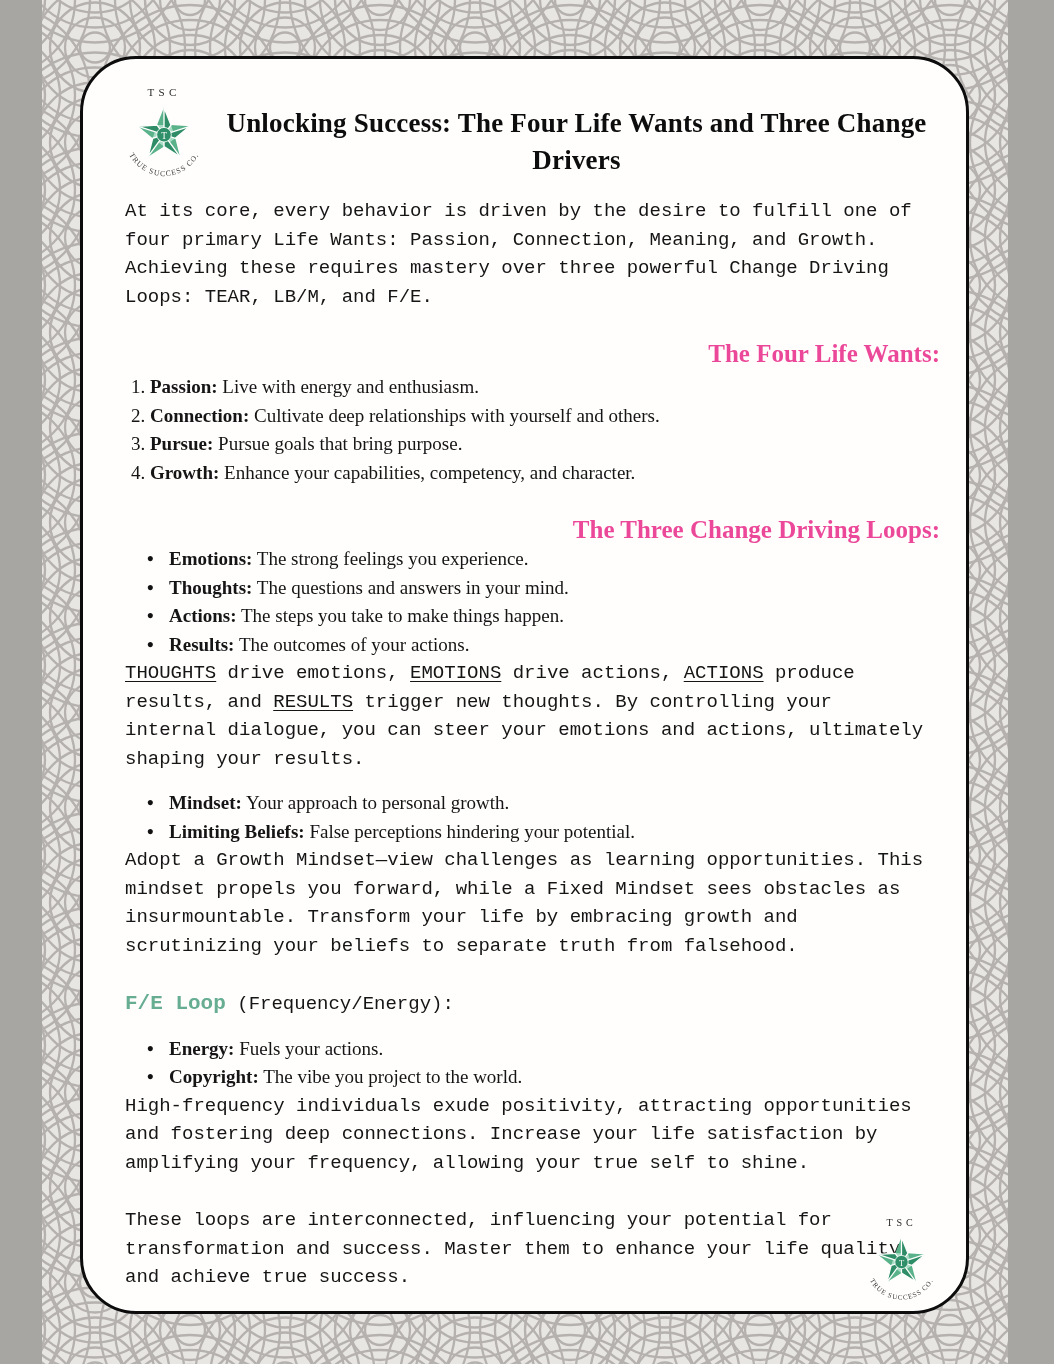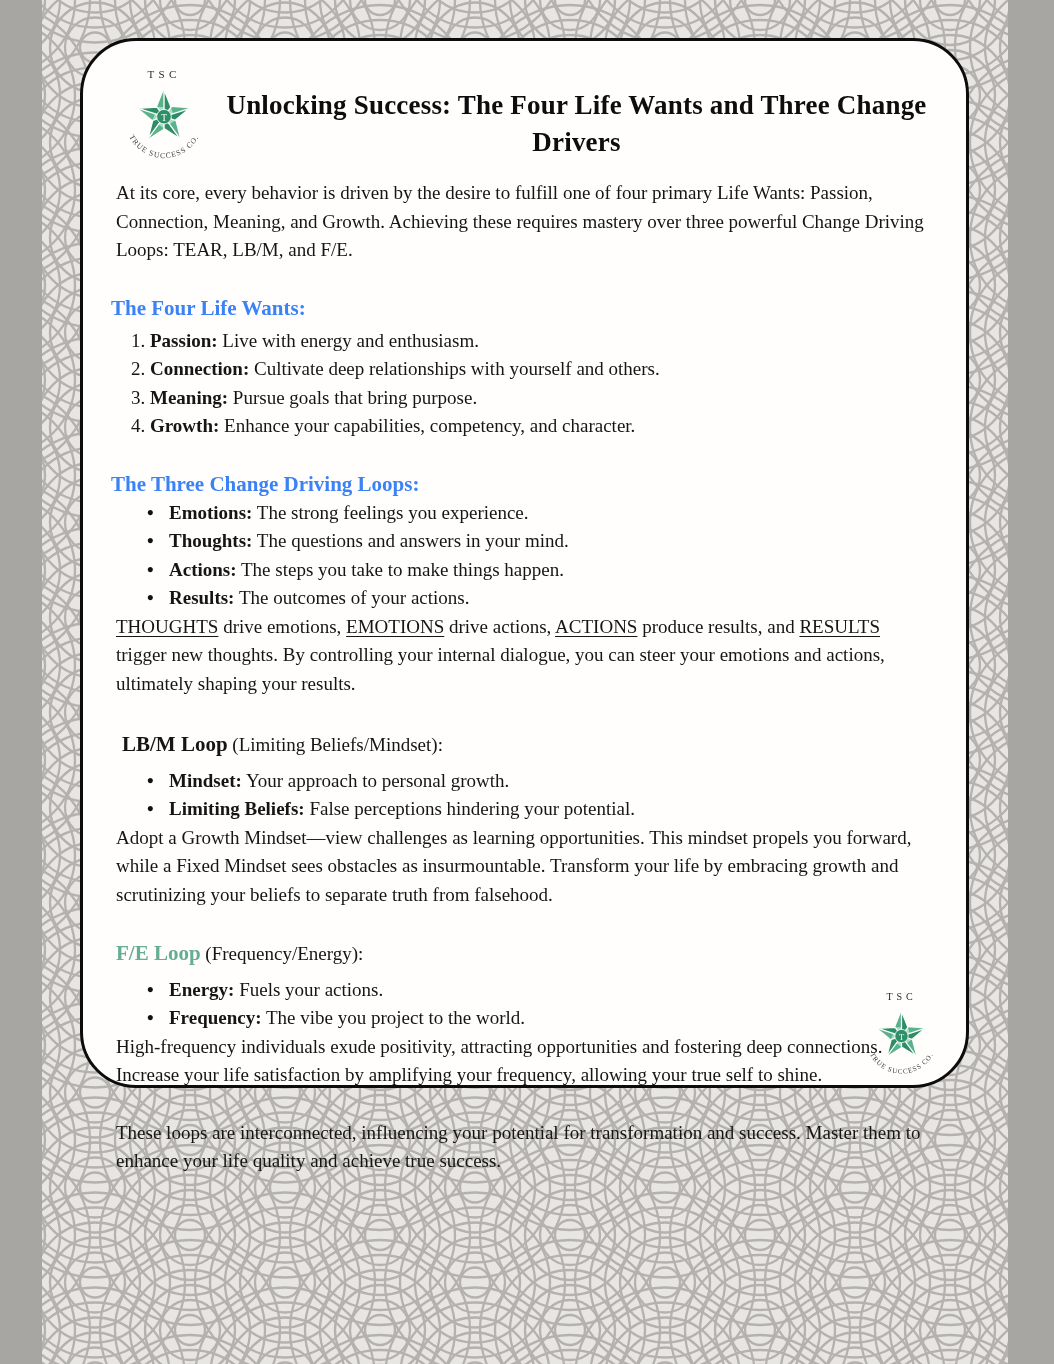--- a/index.html
+++ b/index.html
@@ -6,34 +6,34 @@
   body{
     width:1054px;height:1364px;position:relative;overflow:hidden;
     font-family:"Liberation Serif","DejaVu Serif",serif;color:#151515;
     background:#e8e6e3;
   }
   .bg-svg{position:absolute;left:0;top:0;width:1054px;height:1364px;display:block;}
   .side-strip{position:absolute;top:0;height:1364px;background:#a8a6a3;}
   .side-strip.left{left:0;width:42px;}
   .side-strip.right{right:0;width:46px;}
   .card{
-    position:absolute;left:80px;top:38px;width:889px;height:1050px;box-sizing:border-box;
+    position:absolute;left:80px;top:56px;width:889px;height:1258px;box-sizing:border-box;
     background:#fffefd;border:3px solid #0c0c0c;border-radius:56px;
   }
   .header-row{display:flex;align-items:flex-start;padding:20px 30px 0 30px;height:108px;}
   .logo-box{width:102px;height:108px;flex:none;}
   .logo-box svg{width:100%;height:100%;display:block;}
   h1.title{
     flex:1;text-align:center;margin:26px 4px 0 6px;
     font-size:27px;line-height:37px;font-weight:bold;color:#0d0d0d;letter-spacing:.2px;
   }
   .content{padding:0 26px;font-size:19px;line-height:28.5px;}
-  .content p{margin:7px;}
+  .content p{margin:16px;font-family:Liberation Mono, monospace;}
   .intro{margin-top:10px !important;}
-  h2.green{color:#3b82f6;font-size:21px;line-height:28px;margin:29px 0 0 2px;font-weight:bold;}
+  h2.green{color:#ec4899;font-size:25px;line-height:28px;margin:29px 0 0 2px;font-weight:bold;text-align:right;}
   ol.wants{margin:5px 0 0 0;padding-left:41px;}
   ol.wants li{line-height:28.5px;}
   .loop-title{margin-top:32px !important;font-size:19px;}
   .loop-title b{font-size:21px;}
   .loop-title.lbm{padding-left:6px;}
   .fe-green{color:#66ad92;}
   ul.loop-list{list-style:none;margin:1px 0 0 0;padding-left:60px;}
   ul.loop-list li{line-height:28.5px;position:relative;}
   ul.loop-list li::before{
     content:"\2022";position:absolute;left:-22px;top:0;font-size:19px;font-weight:bold;color:#111;
@@ -110,45 +110,44 @@
   </div>
 
   <div class="content">
 
     <p class="intro">At its core, every behavior is driven by the desire to fulfill one of four primary Life Wants: Passion, Connection, Meaning, and Growth. Achieving these requires mastery over three powerful Change Driving Loops: TEAR, LB/M, and F/E.</p>
 
     <h2 class="green">The Four Life Wants:</h2>
     <ol class="wants">
       <li><b>Passion:</b> <span>Live with energy and enthusiasm.</span></li>
       <li><b>Connection:</b> <span>Cultivate deep relationships with yourself and others.</span></li>
-      <li><b>Meaning:</b> <span>Pursue goals that bring purpose.</span></li>
+      <li><b>Pursue:</b> <span>Pursue goals that bring purpose.</span></li>
       <li><b>Growth:</b> <span>Enhance your capabilities, competency, and character.</span></li>
     </ol>
 
     <h2 class="green">The Three Change Driving Loops:</h2>
 
     <ul class="loop-list">
       <li><b>Emotions:</b> <span>The strong feelings you experience.</span></li>
       <li><b>Thoughts:</b> <span>The questions and answers in your mind.</span></li>
       <li><b>Actions:</b> <span>The steps you take to make things happen.</span></li>
       <li><b>Results:</b> <span>The outcomes of your actions.</span></li>
     </ul>
     <p class="summary"><span class="u">THOUGHTS</span><span> drive emotions, </span><span class="u">EMOTIONS</span><span> drive actions, </span><span class="u">ACTIONS</span><span> produce results, and </span><span class="u">RESULTS</span><span> trigger new thoughts. By controlling your internal dialogue, you can steer your emotions and actions, ultimately shaping your results.</span></p>
 
-    <p class="loop-title lbm"><b>LB/M Loop</b> <span>(Limiting Beliefs/Mindset):</span></p>
     <ul class="loop-list">
       <li><b>Mindset:</b> <span>Your approach to personal growth.</span></li>
       <li><b>Limiting Beliefs:</b> <span>False perceptions hindering your potential.</span></li>
     </ul>
     <p class="lbm-summary">Adopt a Growth Mindset—view challenges as learning opportunities. This mindset propels you forward, while a Fixed Mindset sees obstacles as insurmountable. Transform your life by embracing growth and scrutinizing your beliefs to separate truth from falsehood.</p>
 
     <p class="loop-title fe-title"><b class="fe-green">F/E Loop</b> <span>(Frequency/Energy):</span></p>
     <ul class="loop-list">
       <li><b>Energy:</b> <span>Fuels your actions.</span></li>
-      <li><b>Frequency:</b> <span>The vibe you project to the world.</span></li>
+      <li><b>Copyright:</b> <span>The vibe you project to the world.</span></li>
     </ul>
     <p class="fe-summary">High-frequency individuals exude positivity, attracting opportunities and fostering deep connections. Increase your life satisfaction by amplifying your frequency, allowing your true self to shine.</p>
 
     <p class="closing">These loops are interconnected, influencing your potential for transformation and success. Master them to enhance your life quality and achieve true success.</p>
 
   </div>
 
 
   <div class="logo-bottom">
     <svg viewBox="0 0 120 120">

